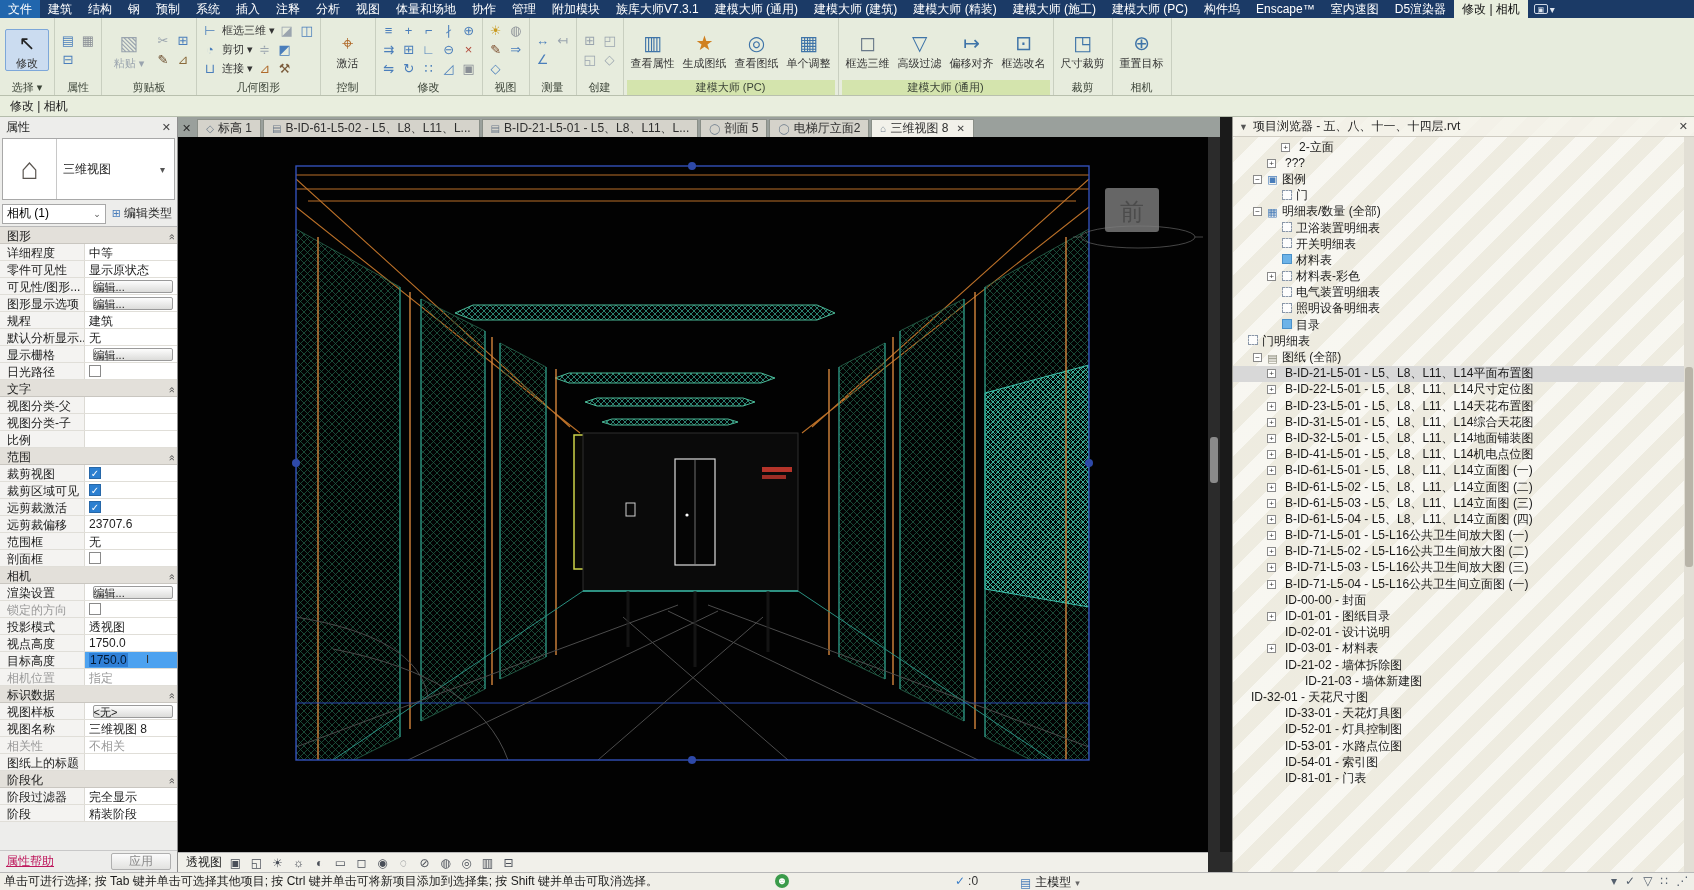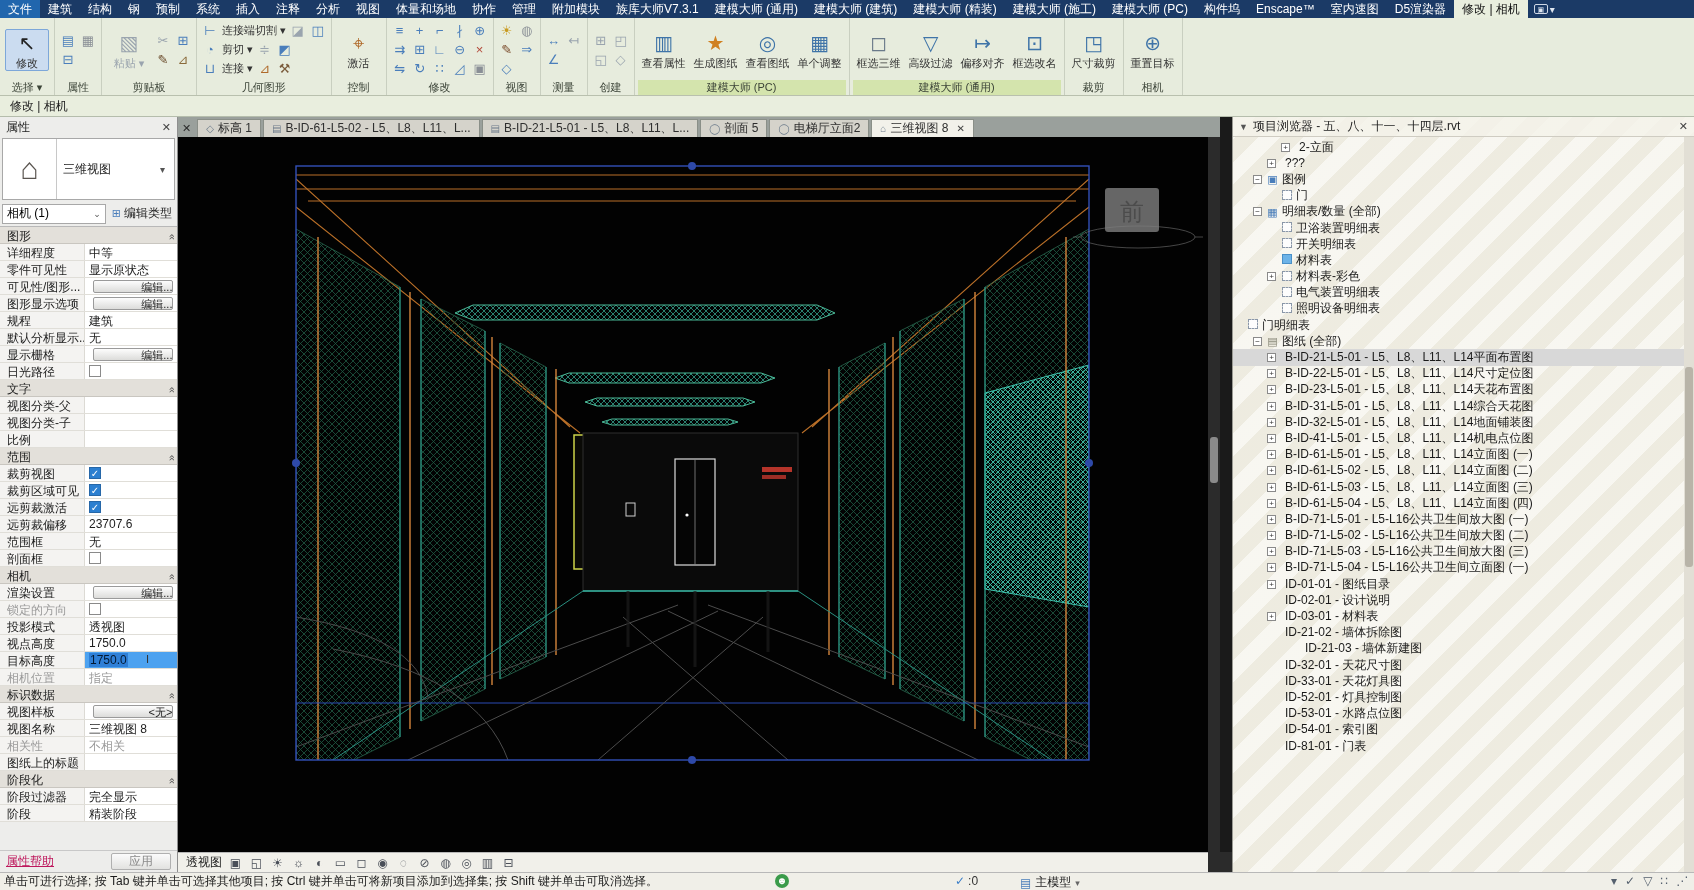--- a/index.html
+++ b/index.html
@@ -69,21 +69,21 @@
   #edit-type-btn .eticon { font-size:11px; color:#4a7ebb; }
   #prop-grid { flex:1; overflow:hidden; border-top:1px solid #b8b8b8; background:#ededeb; }
   .prow { display:flex; height:17px; align-items:stretch; border-bottom:1px solid #e0ded8; }
   .prow .pl { width:84px; padding:1px 0 0 7px; white-space:nowrap; overflow:hidden; color:#1d1d1d; background:#f4f3f1; }
   .prow .pv { flex:1; border-left:1px solid #dcdad4; background:#fff; padding:1px 0 0 4px;
     white-space:nowrap; overflow:hidden; color:#1d1d1d; position:relative; }
   .prow.dis .pl, .prow.dis .pv { color:#9a9a9a; }
   .prow.sechead { background:#e3e0da; border-bottom:1px solid #c9c6c0; }
   .prow.sechead .pl { background:transparent; width:auto; flex:1; color:#222; }
   .secarr { display:inline-block; transform:rotate(-90deg); color:#555; font-size:11px; padding:1px 4px 0 0; }
-  .pbtn { display:block; margin:1px auto 0 auto; width:92%; height:13px; line-height:12px; text-align:right;
+  .pbtn { display:block; margin:1px auto 0 auto; width:92%; height:13px; line-height:12px; text-align:left;
     font-size:11px; color:#222; background:linear-gradient(#fdfdfd,#dcdcda); border:1px solid #9a9a9a; border-radius:2px; }
   .pchk { width:12px; height:12px; border:1px solid #8a8a8a; background:#fff; margin-top:1px; display:inline-block;
     font-size:10px; line-height:11px; text-align:center; color:#fff; }
   .pchk.on { background:#2c7fd0; border-color:#2667a8; }
   .pv.sel { background:#4da2f0; }
   .pv.sel .seltext { background:#2f7fd6; color:#041a33; padding:0 1px; }
   .ibeam { position:absolute; right:28px; top:1px; color:#333; font-size:11px; }
   #props-bottom { height:22px; display:flex; align-items:center; padding:0 6px; border-top:1px solid #c8c8c8; }
   #props-help { color:#be185d; text-decoration:underline; }
   #apply-btn { margin-left:auto; width:60px; height:17px; line-height:15px; text-align:center; color:#8a8a8a;
@@ -210,21 +210,21 @@
           </div>
         </div>
       </div>
       <div class="rlabel">剪贴板</div>
     </div>
     <div class="rpanel">
       <div class="rbody">
         <div class="rcol">
           <div class="rrow">
             <span class="sic" style="color: rgb(74, 126, 187);">⊢</span>
-            <span class="sic-lbl">连接端切割 ▾</span>
+            <span class="sic-lbl">框选三维 ▾</span>
             <span class="sic" style="color: rgb(154, 164, 174);">◪</span>
             <span class="sic" style="color: rgb(74, 126, 187);">◫</span>
           </div>
           <div class="rrow">
             <span class="sic" style="color: rgb(74, 126, 187);">◔</span>
             <span class="sic-lbl">剪切 ▾</span>
             <span class="sic" style="color: rgb(154, 164, 174);">≑</span>
             <span class="sic" style="color: rgb(74, 126, 187);">◩</span>
           </div>
           <div class="rrow">
@@ -767,20 +767,25 @@
       <div class="trow" style="padding-left: 34px;">
         <span class="texp none">+</span>
         <span class="tico"><span class="dashbox"></span></span>
         <span>电气装置明细表</span>
       </div>
       <div class="trow" style="padding-left: 34px;">
         <span class="texp none">+</span>
         <span class="tico"><span class="dashbox"></span></span>
         <span>照明设备明细表</span>
       </div>
+      <div class="trow" style="padding-left: 34px;">
+        <span class="texp none">+</span>
+        <span class="tico"><span class="bluebox"></span></span>
+        <span>目录</span>
+      </div>
       <div class="trow" style="">
         <span class="texp none">+</span>
         <span class="tico"><span class="dashbox"></span></span>
         <span>门明细表</span>
       </div>
       <div class="trow" style="padding-left: 20px;">
         <span class="texp">−</span>
         <span class="tico"><span class="glyph" style="color:#8a8a7a">▤</span></span>
         <span>图纸 (全部)</span>
       </div>
@@ -848,20 +853,25 @@
         <span class="texp">+</span>
         <span class="tico" style="width: 2px;"></span>
         <span>B-ID-71-L5-03 - L5-L16公共卫生间放大图 (三)</span>
       </div>
       <div class="trow" style="padding-left: 34px;">
         <span class="texp">+</span>
         <span class="tico" style="width: 2px;"></span>
         <span>B-ID-71-L5-04 - L5-L16公共卫生间立面图 (一)</span>
       </div>
       <div class="trow" style="padding-left: 34px;">
+        <span class="texp none">+</span>
+        <span class="tico" style="width: 2px;"></span>
+        <span>ID-00-00 - 封面</span>
+      </div>
+      <div class="trow" style="padding-left: 34px;">
         <span class="texp">+</span>
         <span class="tico" style="width: 2px;"></span>
         <span>ID-01-01 - 图纸目录</span>
       </div>
       <div class="trow" style="padding-left: 34px;">
         <span class="texp none">+</span>
         <span class="tico" style="width: 2px;"></span>
         <span>ID-02-01 - 设计说明</span>
       </div>
       <div class="trow" style="padding-left: 34px;">
@@ -872,21 +882,21 @@
       <div class="trow" style="padding-left: 34px;">
         <span class="texp none">+</span>
         <span class="tico" style="width: 2px;"></span>
         <span>ID-21-02 - 墙体拆除图</span>
       </div>
       <div class="trow" style="padding-left: 54px;">
         <span class="texp none">+</span>
         <span class="tico" style="width: 2px;"></span>
         <span>ID-21-03 - 墙体新建图</span>
       </div>
-      <div class="trow" style="padding-left: 34px;">
+      <div class="trow" style="">
         <span class="texp none">+</span>
         <span class="tico" style="width: 2px;"></span>
         <span>ID-32-01 - 天花尺寸图</span>
       </div>
       <div class="trow" style="padding-left: 34px;">
         <span class="texp none">+</span>
         <span class="tico" style="width: 2px;"></span>
         <span>ID-33-01 - 天花灯具图</span>
       </div>
       <div class="trow" style="padding-left: 34px;">

